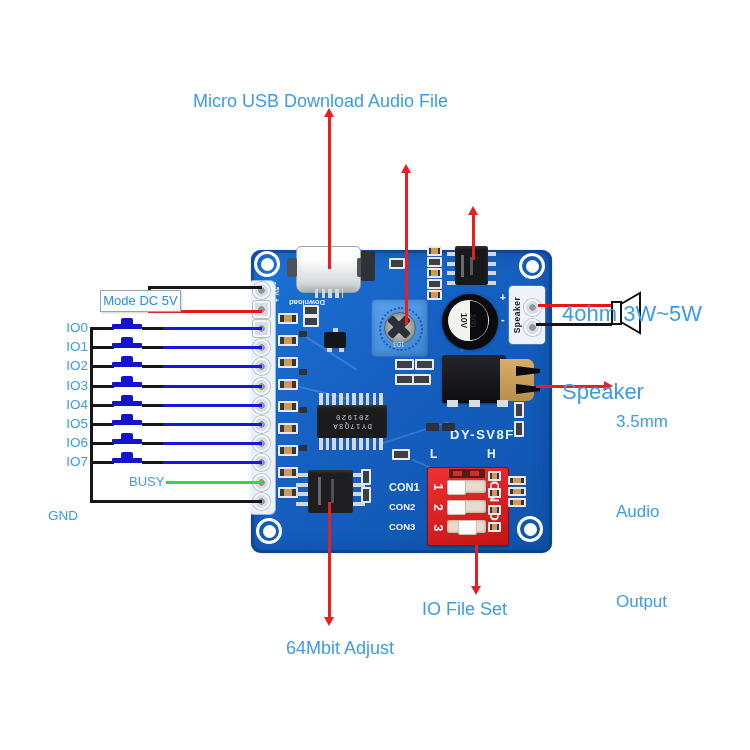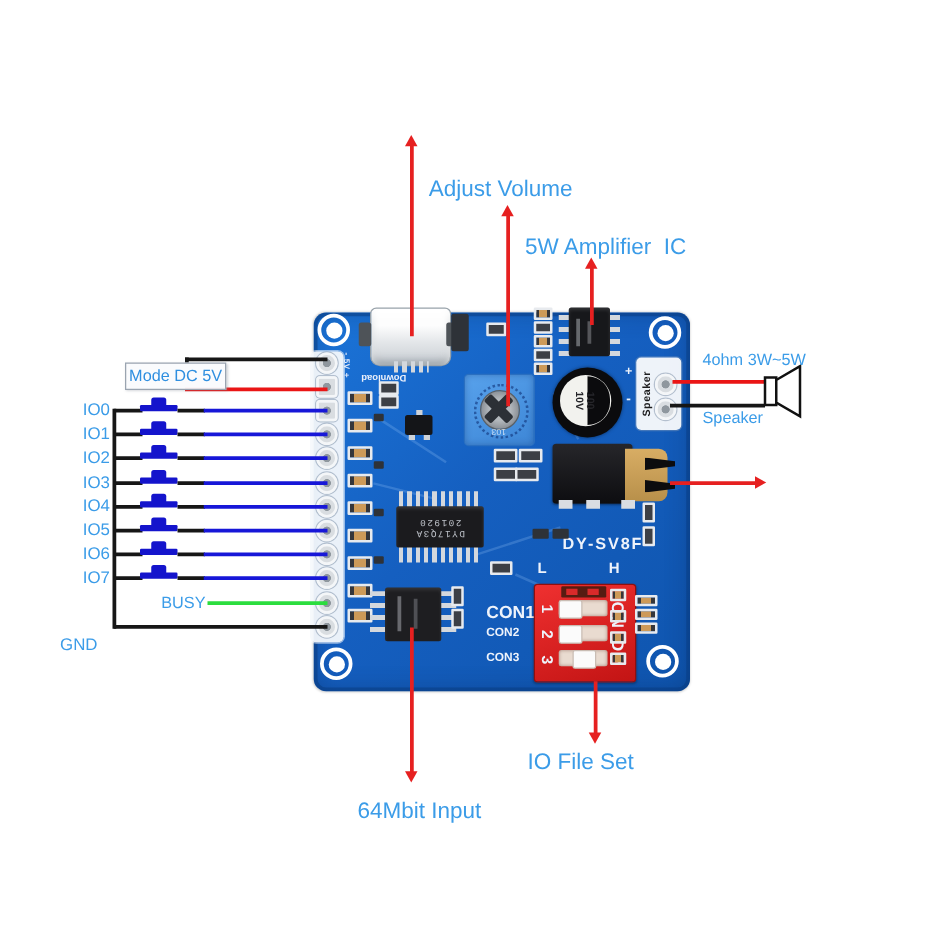--- a/index.html
+++ b/index.html
@@ -1,21 +1,21 @@
 <!DOCTYPE html>
 <html><head>
 <meta charset="utf-8">
 <style>
   html,body{margin:0;padding:0;background:#fff}
   #stage{position:relative;width:750px;height:750px;background:#fff;
          font-family:"Liberation Sans",sans-serif;overflow:hidden}
   .abs{position:absolute}
   
   .lbl{position:absolute;color:#3b9ce8;font-size:18px;line-height:1.18;white-space:pre}
-  .lbl.mid{font-size:13px}
+  .lbl.mid{font-size:22px}
   .lbl.sm{font-size:13.5px}
   
   .red-v{position:absolute;width:2.5px;background:#e62020}
   .red-h{position:absolute;height:2.5px;background:#e62020}
   .ah{position:absolute;width:0;height:0;border:0 solid transparent}
   .ah.up{border-left-width:5px;border-right-width:5px;border-bottom:9px solid #e62020}
   .ah.down{border-left-width:5px;border-right-width:5px;border-top:9px solid #e62020}
   .ah.right{border-top-width:5px;border-bottom-width:5px;border-left:9px solid #e62020}
   
   .wire{position:absolute;height:2.5px;background:#161616}
@@ -167,21 +167,21 @@
   <div class="pinrow-v" style="left:296px;top:473px;width:13px;height:38px"></div>
   <div class="pinrow-v" style="left:352px;top:473px;width:13px;height:38px"></div>
   <div class="abs" style="left:308px;top:470px;width:45px;height:43px;background:#1e1e21;border-radius:2px;
        box-shadow:inset 0 2px 3px rgba(255,255,255,.1)"></div>
   <div class="abs" style="left:318px;top:477px;width:3px;height:28px;background:rgba(195,198,205,.45)"></div>
   <div class="abs" style="left:331px;top:479px;width:3px;height:24px;background:rgba(195,198,205,.3)"></div>
 
   <div class="silk" style="left:450px;top:427px;font-size:13px;letter-spacing:1.5px">DY-SV8F</div>
   <div class="silk" style="left:430px;top:447px;font-size:12px">L</div>
   <div class="silk" style="left:487px;top:447px;font-size:12px">H</div>
-  <div class="silk" style="left:389px;top:481px;font-size:14px">CON1</div>
+  <div class="silk" style="left:389px;top:481px;font-size:11px">CON1</div>
   <div class="silk" style="left:389px;top:501px;font-size:9.5px">CON2</div>
   <div class="silk" style="left:389px;top:521px;font-size:9.5px">CON3</div>
 
   <div class="abs" style="left:427px;top:467px;width:80px;height:77px;border-radius:3px;
        background:linear-gradient(160deg,#ef3030,#c31414);border:1px solid #8e0f0f;box-shadow:0 1px 2px rgba(0,0,0,.3)"></div>
   <div class="abs" style="left:449px;top:469px;width:36px;height:9px;background:#571c12;border-radius:1px"></div>
   <div class="abs" style="left:453px;top:471px;width:9px;height:5px;background:#d92a2a"></div>
   <div class="abs" style="left:470px;top:471px;width:9px;height:5px;background:#d92a2a"></div>
   <div class="abs" style="left:447px;top:480px;width:39px;height:13px;background:#e9dbd0;border-radius:2px;box-shadow:inset 0 0 3px rgba(90,30,20,.5)"></div>
   <div class="abs" style="left:447px;top:480px;width:17px;height:13px;background:#fbfbfb;border-radius:2px;border:1px solid #c9bdb4"></div>
@@ -300,22 +300,26 @@
   <div class="red-v" style="left:405px;top:172px;height:153px"></div>
   <div class="ah up" style="left:468px;top:206px"></div>
   <div class="red-v" style="left:472px;top:214px;height:46px"></div>
   <div class="red-h" style="left:536px;top:385px;width:68px"></div>
   <div class="ah right" style="left:604px;top:381px"></div>
   <div class="red-v" style="left:475px;top:545px;height:42px"></div>
   <div class="ah down" style="left:471px;top:586px"></div>
   <div class="red-v" style="left:328px;top:502px;height:116px"></div>
   <div class="ah down" style="left:324px;top:617px"></div>
 
-  <div class="lbl" style="left:343px;top:141px">Adjust Volume</div>
-  <div class="lbl" style="left:420px;top:187px">5W Amplifier  IC</div>
+  <div class="lbl" style="left:193px;top:91px">Micro USB Download Audio File</div>
   <div class="lbl mid" style="left:562px;top:249px">
     <div>4ohm 3W~5W</div>
     <div>Speaker</div>
   </div>
+  <div class="lbl" style="left:616px;top:347px;font-size:17px;line-height:30px">
+    <div>3.5mm</div>
+    <div>Audio</div>
+    <div>Output</div>
+  </div>
   <div class="lbl" style="left:422px;top:599px">IO File Set</div>
-  <div class="lbl" style="left:286px;top:638px">64Mbit Input</div>
+  <div class="lbl" style="left:286px;top:638px">64Mbit Adjust</div>
 
 </div>
 
 </body></html>

